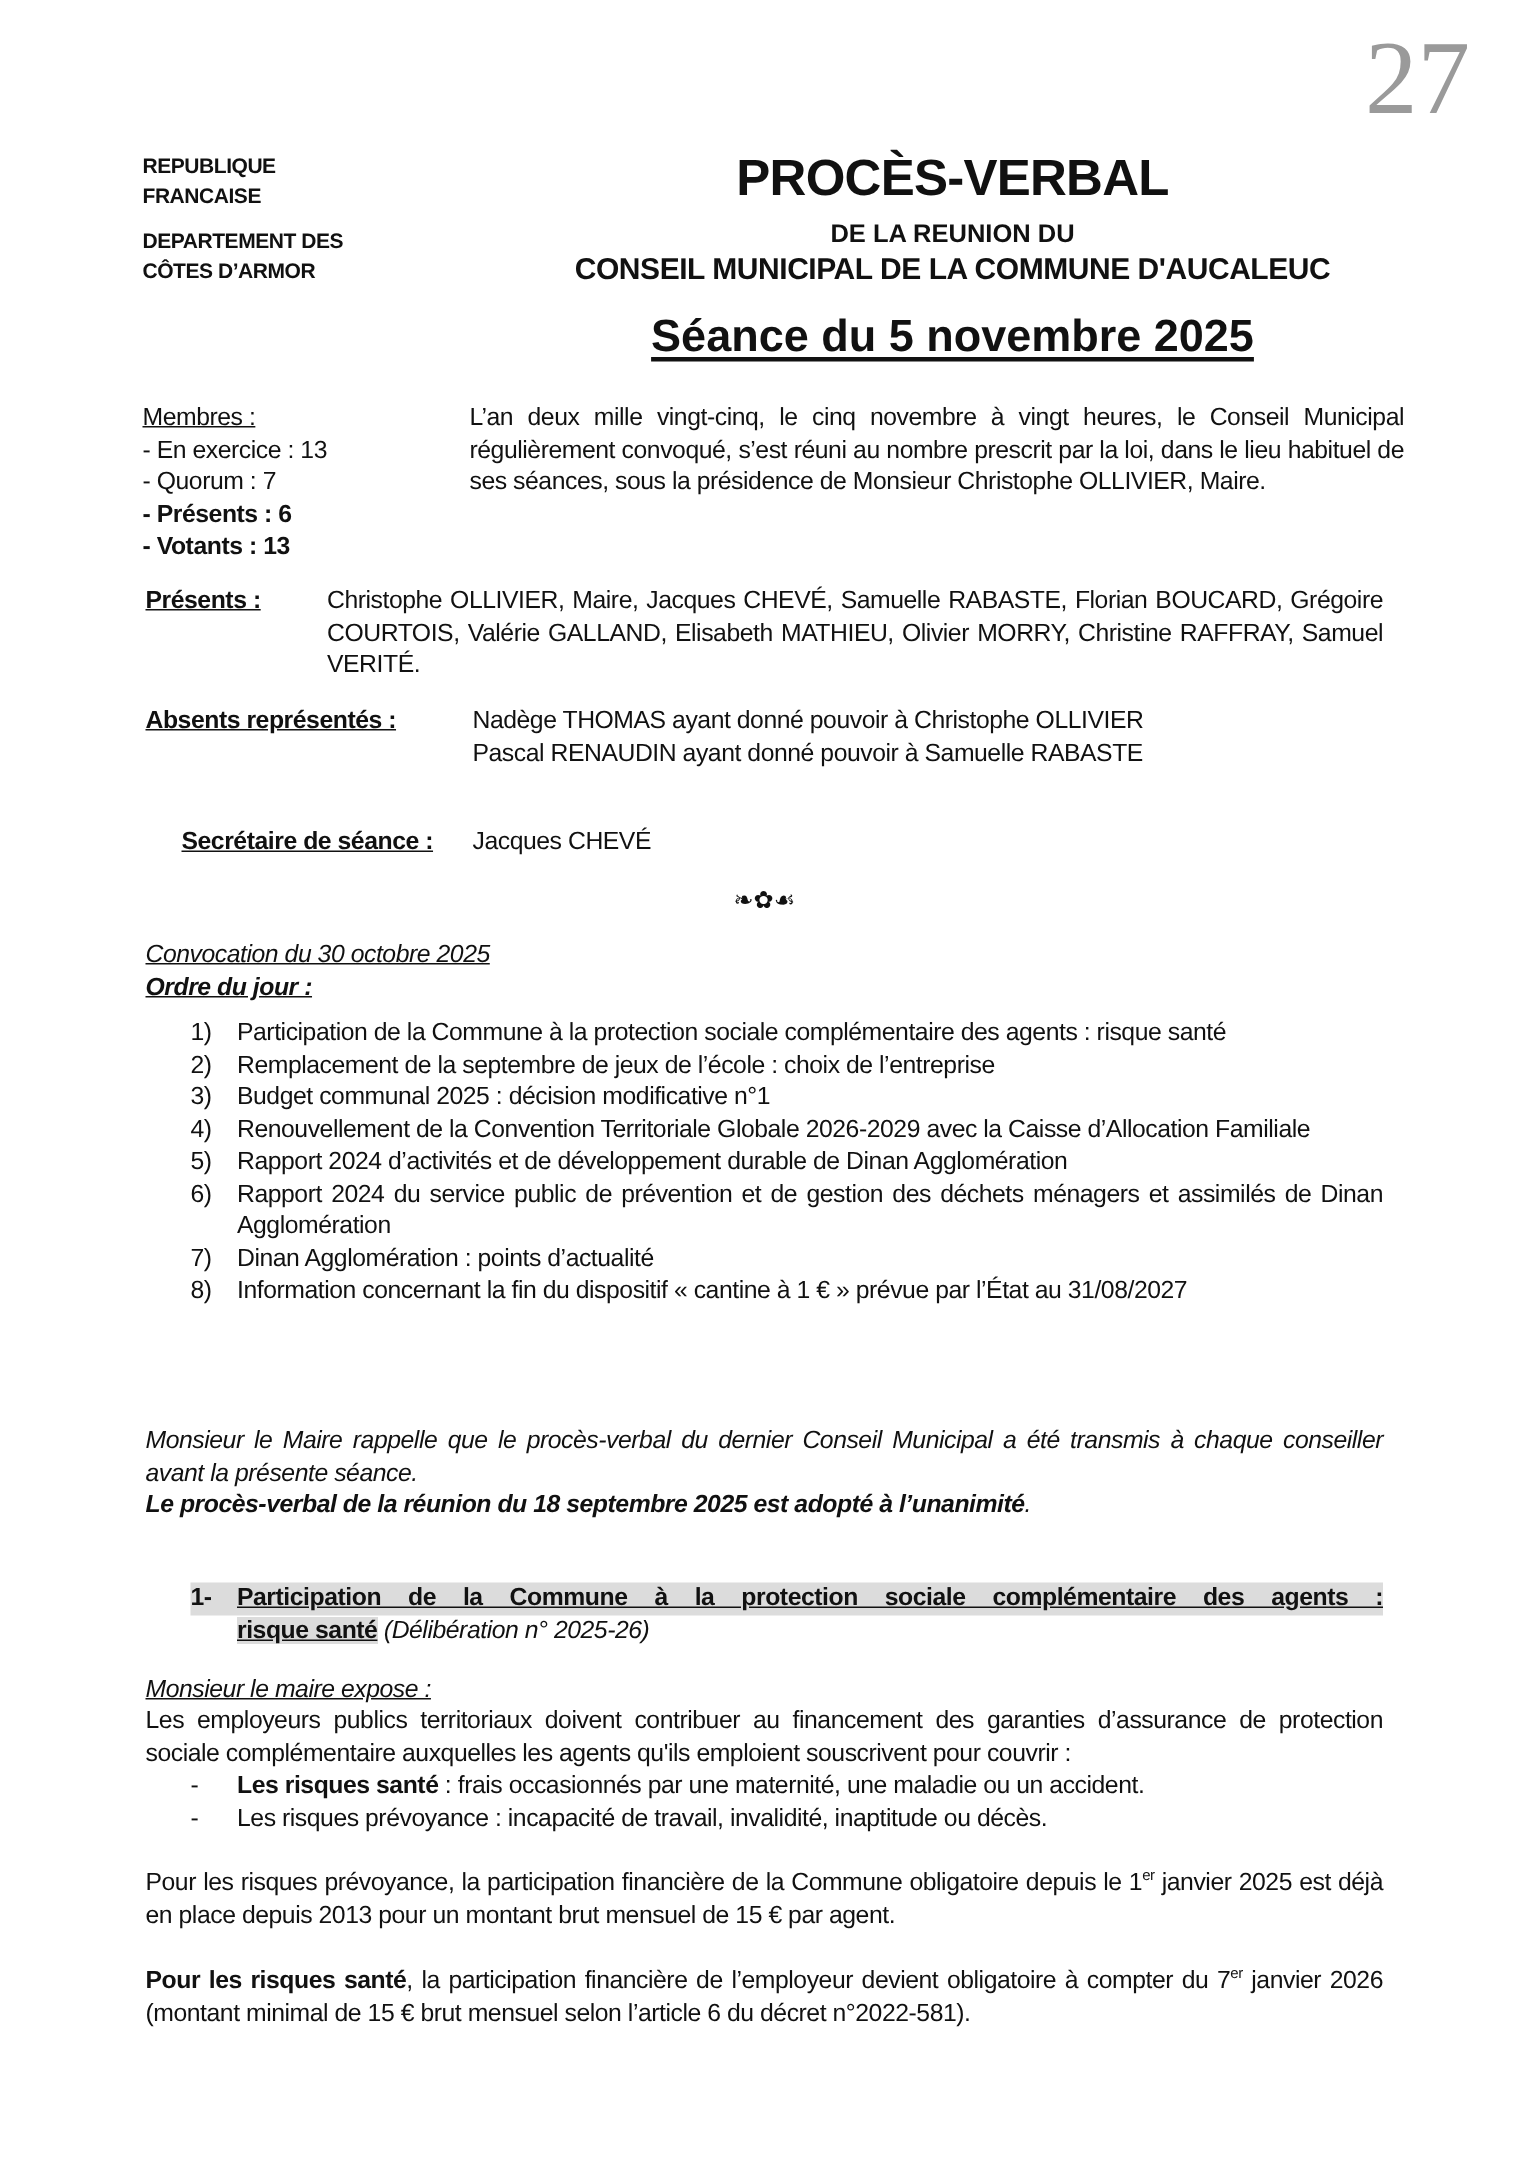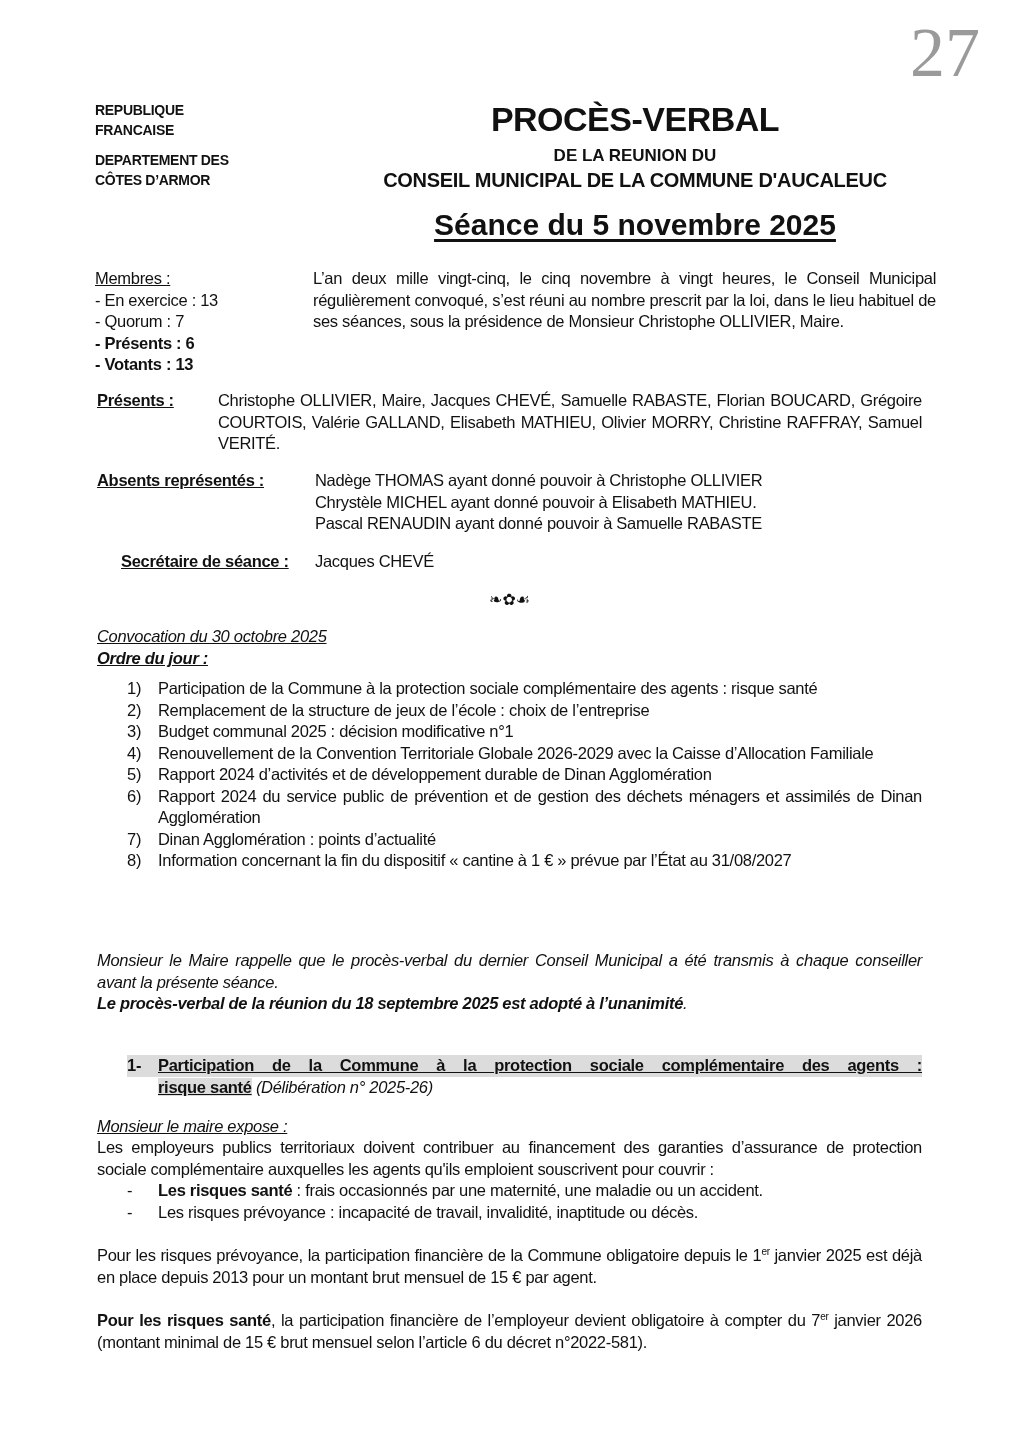--- a/index.html
+++ b/index.html
@@ -80,40 +80,39 @@
 </div>
 
 <div class="abs body intro just">L’an deux mille vingt-cinq, le cinq novembre à vingt heures, le Conseil Municipal régulièrement convoqué, s’est réuni au nombre prescrit par la loi, dans le lieu habituel de ses séances, sous la présidence de Monsieur Christophe OLLIVIER, Maire.</div>
 
 <div class="abs body label row-presents-label">Présents :</div>
 <div class="abs body row-presents just">Christophe OLLIVIER, Maire, Jacques CHEVÉ, Samuelle RABASTE, Florian BOUCARD, Grégoire COURTOIS, Valérie GALLAND, Elisabeth MATHIEU, Olivier MORRY, Christine RAFFRAY, Samuel VERITÉ.</div>
 
 <div class="abs body label row-abs-label">Absents représentés :</div>
 <div class="abs body row-abs">
   <div>Nadège THOMAS ayant donné pouvoir à Christophe OLLIVIER</div>
-  <div>Chrystèle MICHEL ayant donné pouvoir à Elisabeth MATHIEU.</div>
   <div>Pascal RENAUDIN ayant donné pouvoir à Samuelle RABASTE</div>
 </div>
 
 <div class="abs body label row-sec-label">Secrétaire de séance :</div>
 <div class="abs body row-sec">Jacques CHEVÉ</div>
 
 <div class="abs ornament">❧✿☙</div>
 
 <div class="abs body convoc">Convocation du 30 octobre 2025</div>
 <div class="abs body odj">Ordre du jour :</div>
 
 <ol class="abs body agenda">
   <li>
       <span class="num">1)</span>
       <span class="txt">Participation de la Commune à la protection sociale complémentaire des agents : risque santé</span>
     </li>
   <li>
       <span class="num">2)</span>
-      <span class="txt">Remplacement de la structure de jeux de l’école : choix de l’entreprise</span>
+      <span class="txt">Remplacement de la septembre de jeux de l’école : choix de l’entreprise</span>
     </li>
   <li>
       <span class="num">3)</span>
       <span class="txt">Budget communal 2025 : décision modificative n°1</span>
     </li>
   <li>
       <span class="num">4)</span>
       <span class="txt">Renouvellement de la Convention Territoriale Globale 2026-2029 avec la Caisse d’Allocation Familiale</span>
     </li>
   <li>

